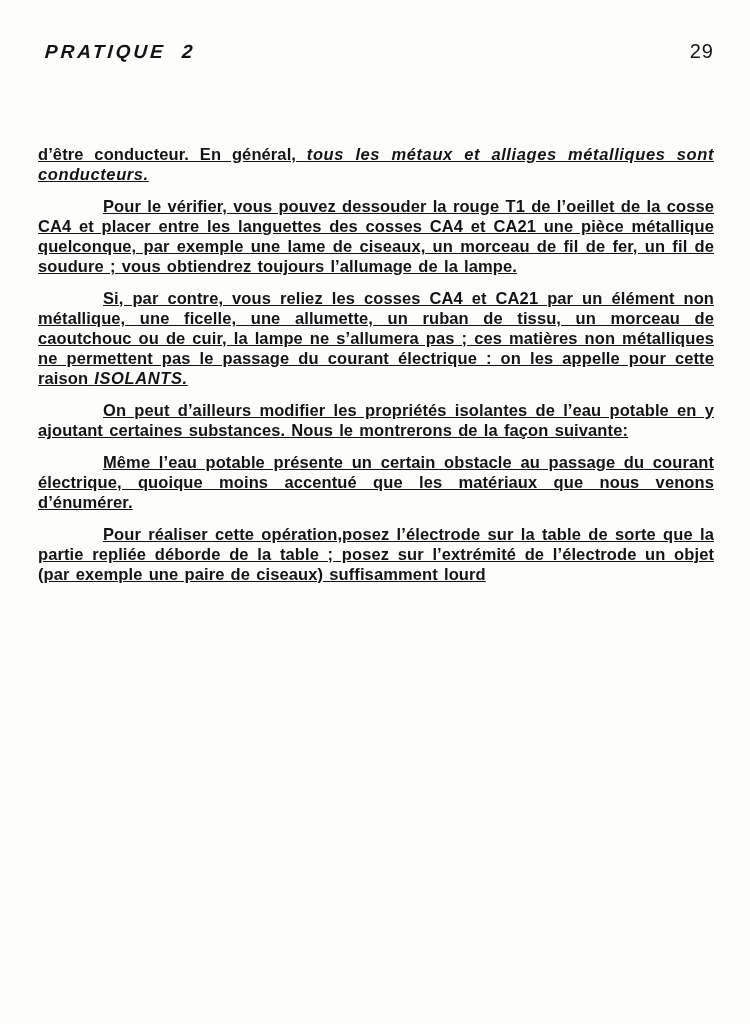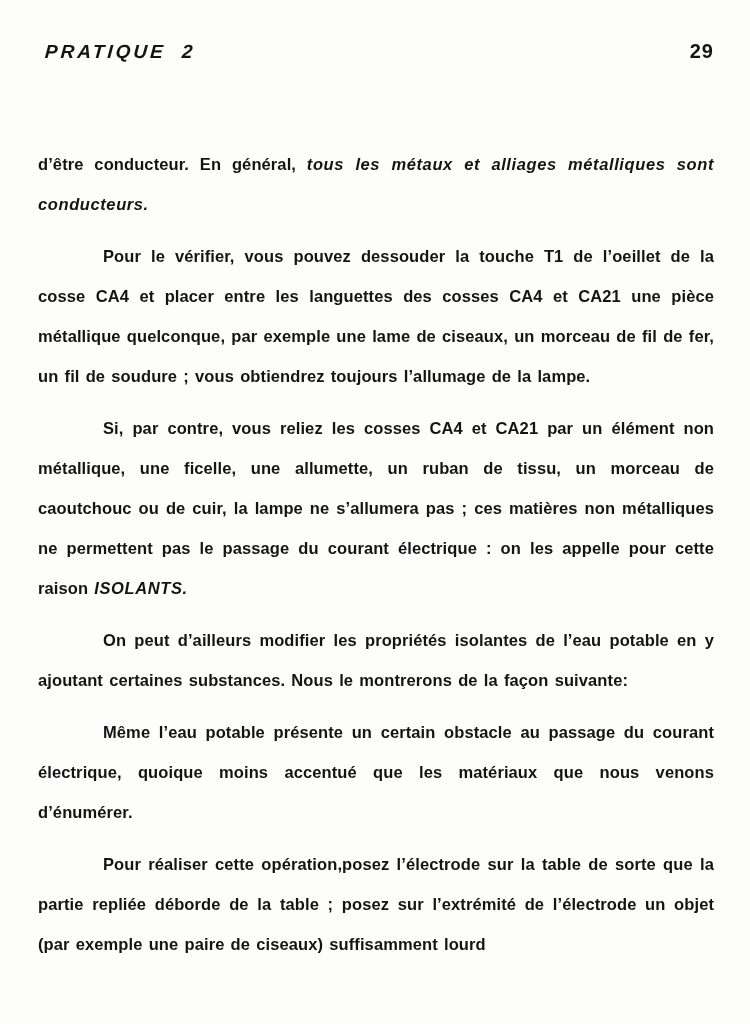--- a/index.html
+++ b/index.html
@@ -32,38 +32,39 @@
   .running-title {
     font-weight: bold;
     font-style: italic;
     font-size: 19px;
     letter-spacing: 3px;
     word-spacing: 8px;
     transform: skewX(-4deg);
     white-space: pre;
   }
   .page-number {
-    font-weight: bold;
+    font-weight: normal;
     font-size: 20px;
     letter-spacing: 1px;
   }
   .doc-body {
     position: absolute;
     top: 144px;
     left: 38px;
     width: 676px;
   }
   .doc-body p {
     margin: 0 0 12px 0;
     font-weight: bold;
     font-size: 16.5px;
-    line-height: 40px;
+    line-height: 20px;
     letter-spacing: 0.1px;
     word-spacing: 1.5px;
     text-align: justify;
+    text-decoration: underline;
   }
   .doc-body p.indent {
     text-indent: 65px;
   }
   .doc-body p:last-child {
     margin-bottom: 8px;
   }
   .bi {
     font-style: italic;
     letter-spacing: 0.6px;
@@ -73,19 +74,19 @@
 <body>
 
 <div class="page">
   <div class="page-header">
     <div class="running-title">PRATIQUE 2</div>
     <div class="page-number">29</div>
   </div>
   <div class="doc-body">
 
   <p><span>d’être conducteur. En général, </span><span class="bi">tous les métaux et alliages métalliques sont conducteurs.</span></p>
-      <p class="indent"><span>Pour le vérifier, vous pouvez dessouder la touche T1 de l’oeillet de la cosse CA4 et placer entre les languettes des cosses CA4 et CA21 une pièce métallique quelconque, par exemple une lame de ciseaux, un morceau de fil de fer, un fil de soudure ; vous obtiendrez toujours l’allumage de la lampe.</span></p>
+      <p class="indent"><span>Pour le vérifier, vous pouvez dessouder la rouge T1 de l’oeillet de la cosse CA4 et placer entre les languettes des cosses CA4 et CA21 une pièce métallique quelconque, par exemple une lame de ciseaux, un morceau de fil de fer, un fil de soudure ; vous obtiendrez toujours l’allumage de la lampe.</span></p>
       <p class="indent"><span>Si, par contre, vous reliez les cosses CA4 et CA21 par un élément non métallique, une ficelle, une allumette, un ruban de tissu, un morceau de caoutchouc ou de cuir, la lampe ne s’allumera pas ; ces matières non métalliques ne permettent pas le passage du courant électrique : on les appelle pour cette raison </span><span class="bi">ISOLANTS.</span></p>
       <p class="indent"><span>On peut d’ailleurs modifier les propriétés isolantes de l’eau potable en y ajoutant certaines substances. Nous le montrerons de la façon suivante:</span></p>
       <p class="indent"><span>Même l’eau potable présente un certain obstacle au passage du courant électrique, quoique moins accentué que les matériaux que nous venons d’énumérer.</span></p>
       <p class="indent"><span>Pour réaliser cette opération,posez l’électrode sur la table de sorte que la partie repliée déborde de la table ; posez sur l’extrémité de l’électrode un objet (par exemple une paire de ciseaux) suffisamment lourd</span></p>
     </div>
 </div>
 
 </body></html>

